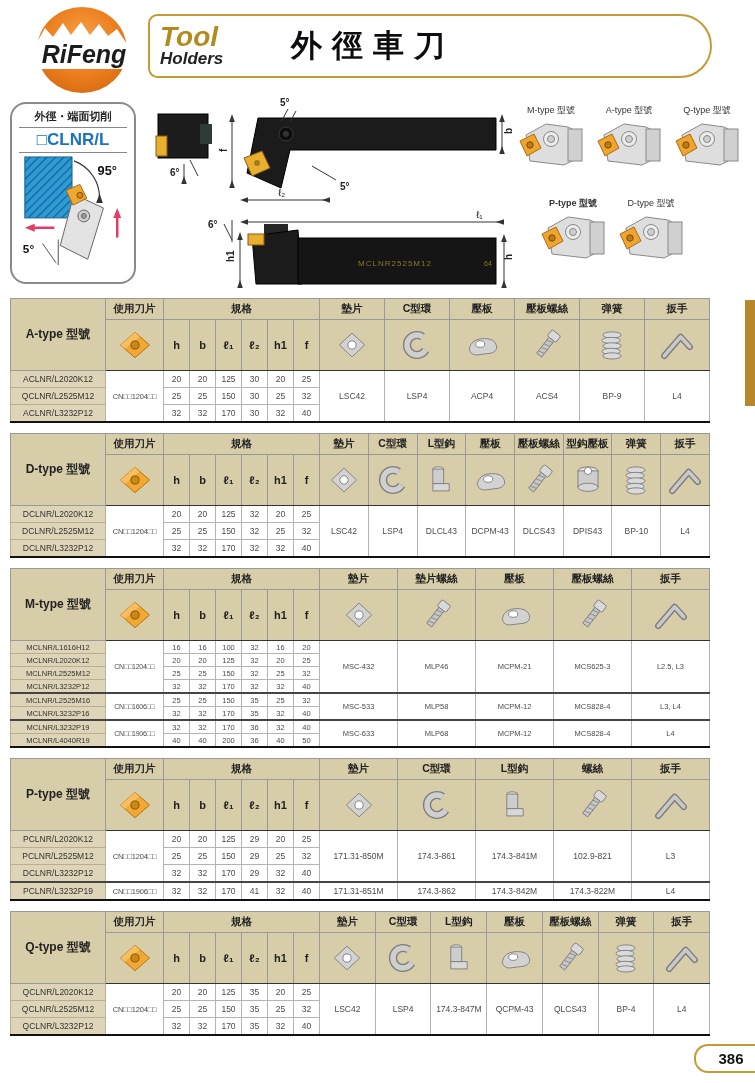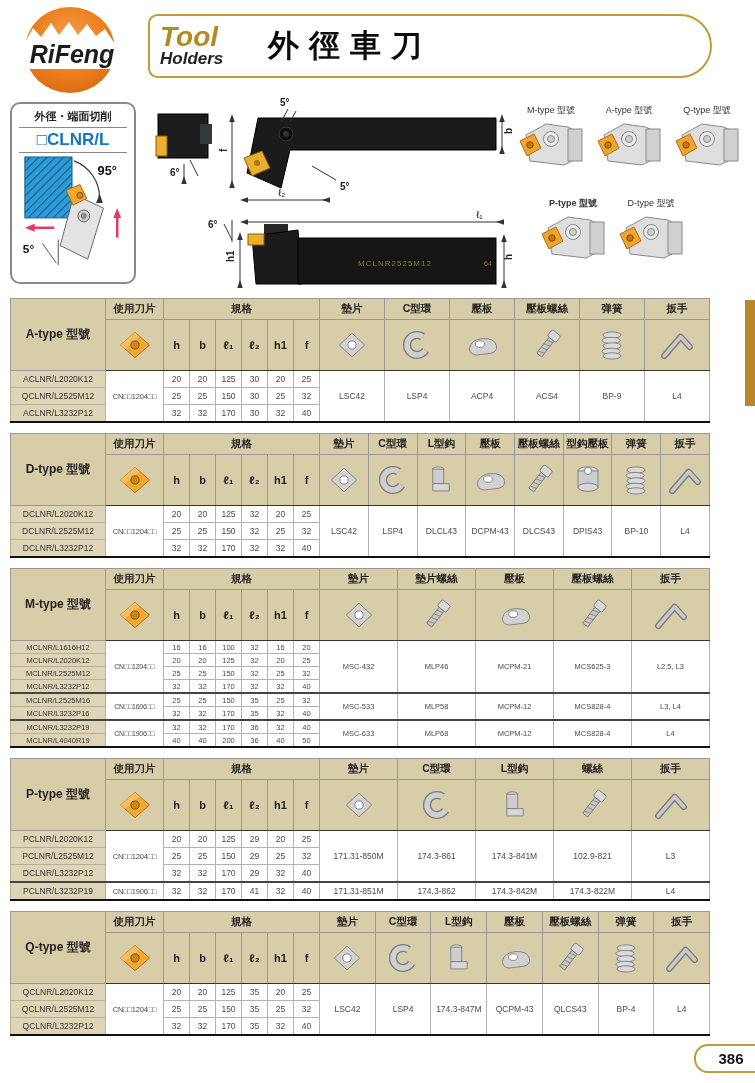--- a/index.html
+++ b/index.html
@@ -1,34 +1,34 @@
 <!DOCTYPE html>
 <html><head>
 <meta charset="utf-8">
 <style>
   html,body{margin:0;padding:0;}
   body{
     width:755px;height:1083px;position:relative;background:#fff;overflow:hidden;
     font-family:"Liberation Sans","DejaVu Sans",sans-serif;color:#222;
   }
   
-  .logo{position:absolute;left:8px;top:4px;width:128px;height:92px;}
+  .logo{position:absolute;left:20px;top:4px;width:128px;height:92px;}
   .banner{
     position:absolute;left:148px;top:14px;width:560px;height:60px;
     border:2.5px solid #c49b35;border-radius:10px 34px 34px 10px;
     background:#fff;display:flex;align-items:center;
   }
   .section-en{width:108px;padding-left:10px;font-style:italic;}
   .tool{font-size:28px;font-weight:bold;color:#b28a1e;line-height:26px;}
   .holders{font-size:17px;font-weight:bold;color:#222;line-height:18px;}
-  .page-title{font-size:31px;font-weight:bold;color:#0d0d0d;letter-spacing:10px;}
+  .page-title{font-size:31px;font-weight:bold;color:#0d0d0d;letter-spacing:10px;margin-left:23px;}
   
   .info-box{
     position:absolute;left:10px;top:102px;width:126px;height:182px;
-    border:2px solid #8a8a8a;border-radius:10px;background:#fff;box-sizing:border-box;
+    border:2px solid #8a8a8a;border-radius:16px;background:#fff;box-sizing:border-box;
   }
   .info-title{font-size:11px;font-weight:bold;text-align:center;padding:5px 0 3px;
     border-bottom:1.5px solid #888;margin:0 7px;color:#222;}
   .info-desig{font-size:17px;font-weight:bold;color:#1b74bc;text-align:center;
     border-bottom:1.5px solid #888;margin:0 7px;padding:2px 0;}
   .info-diagram{width:116px;height:116px;display:block;margin:2px auto 0;}
   
   .drawings{position:absolute;left:140px;top:96px;width:374px;height:196px;}
   
   .thumbs{position:absolute;left:512px;top:104px;width:240px;}

